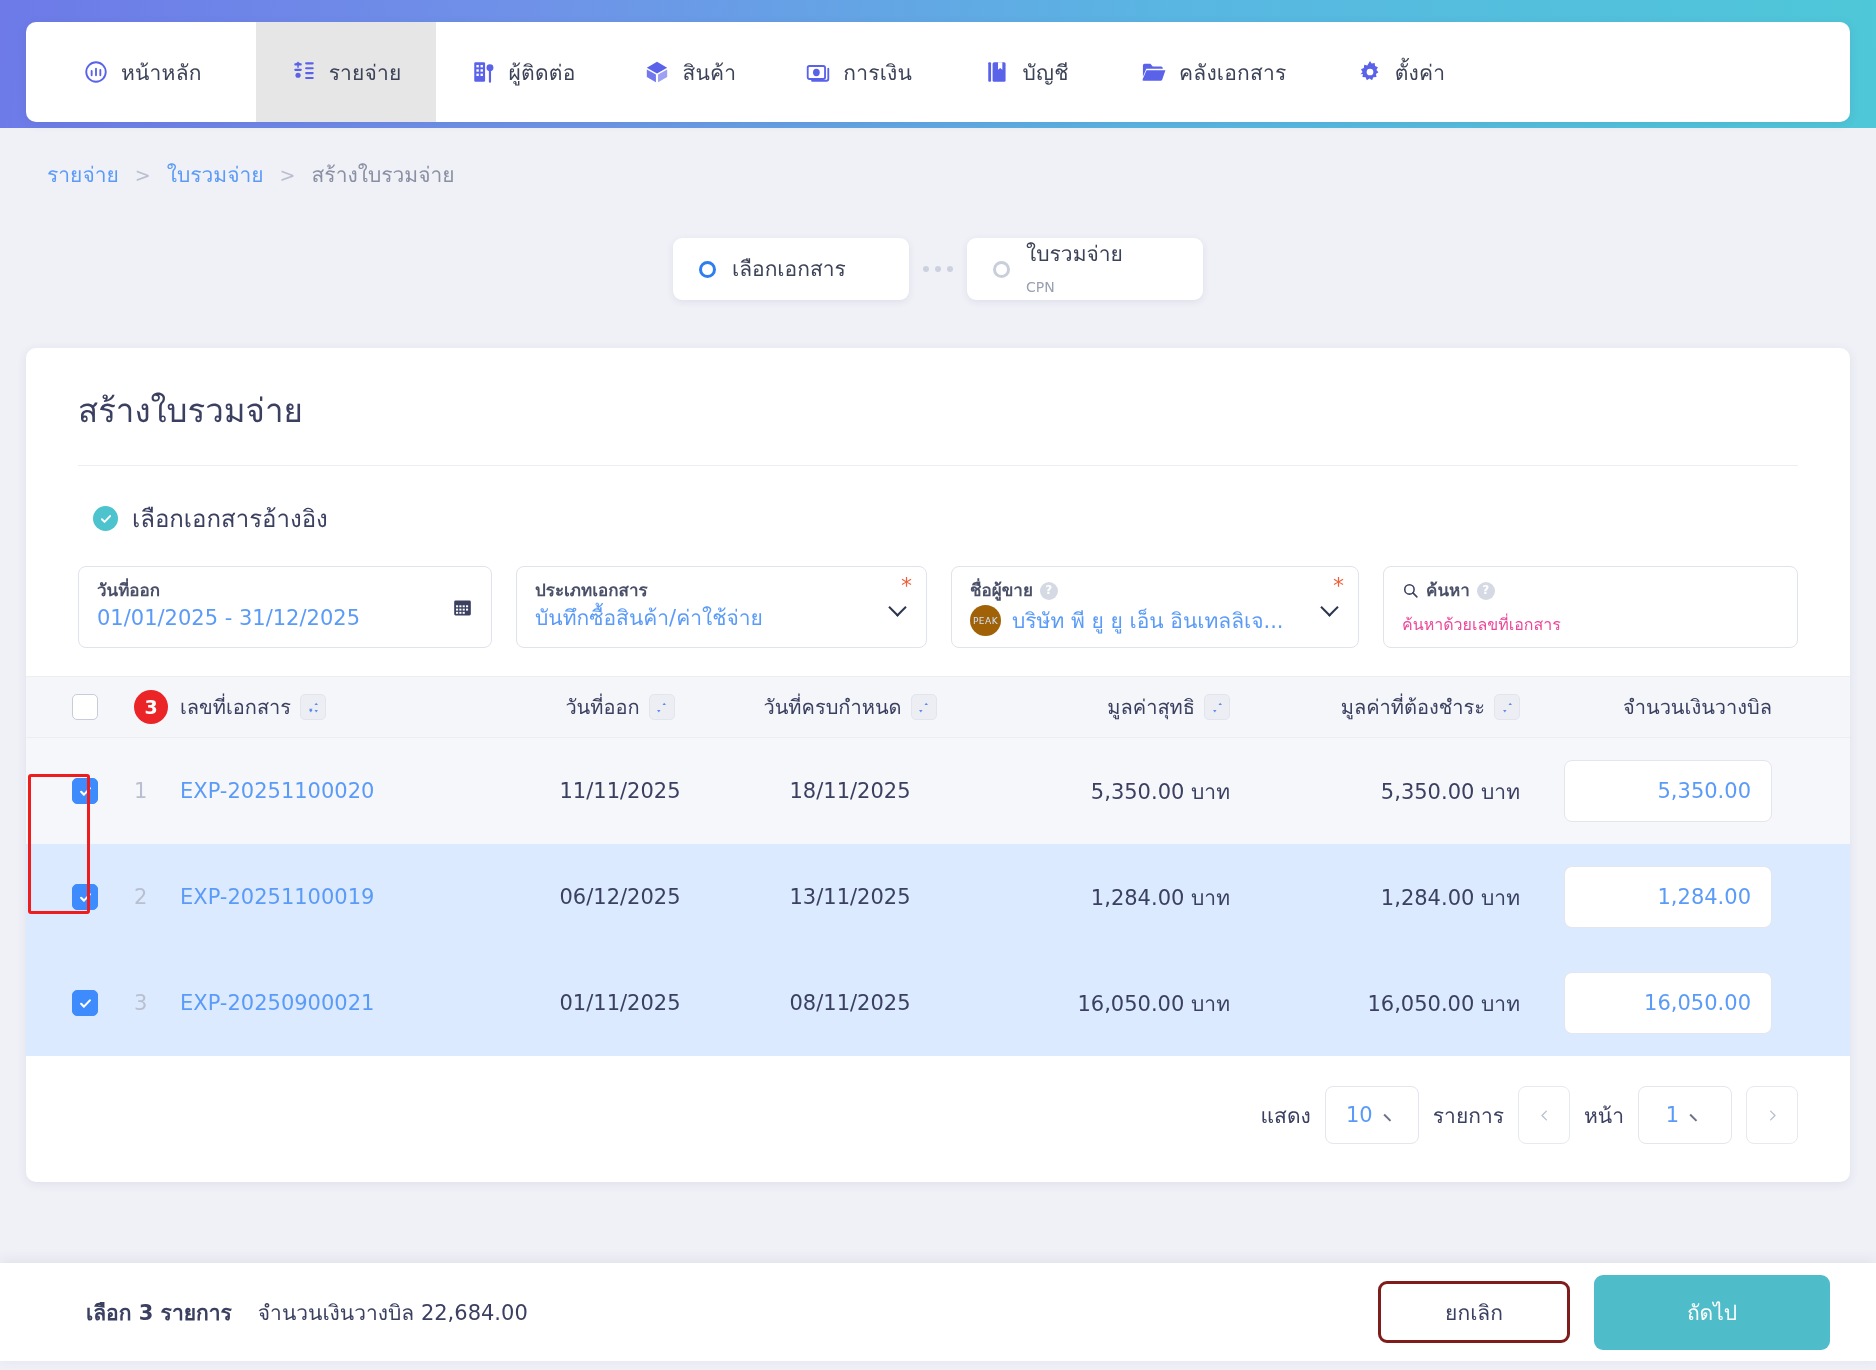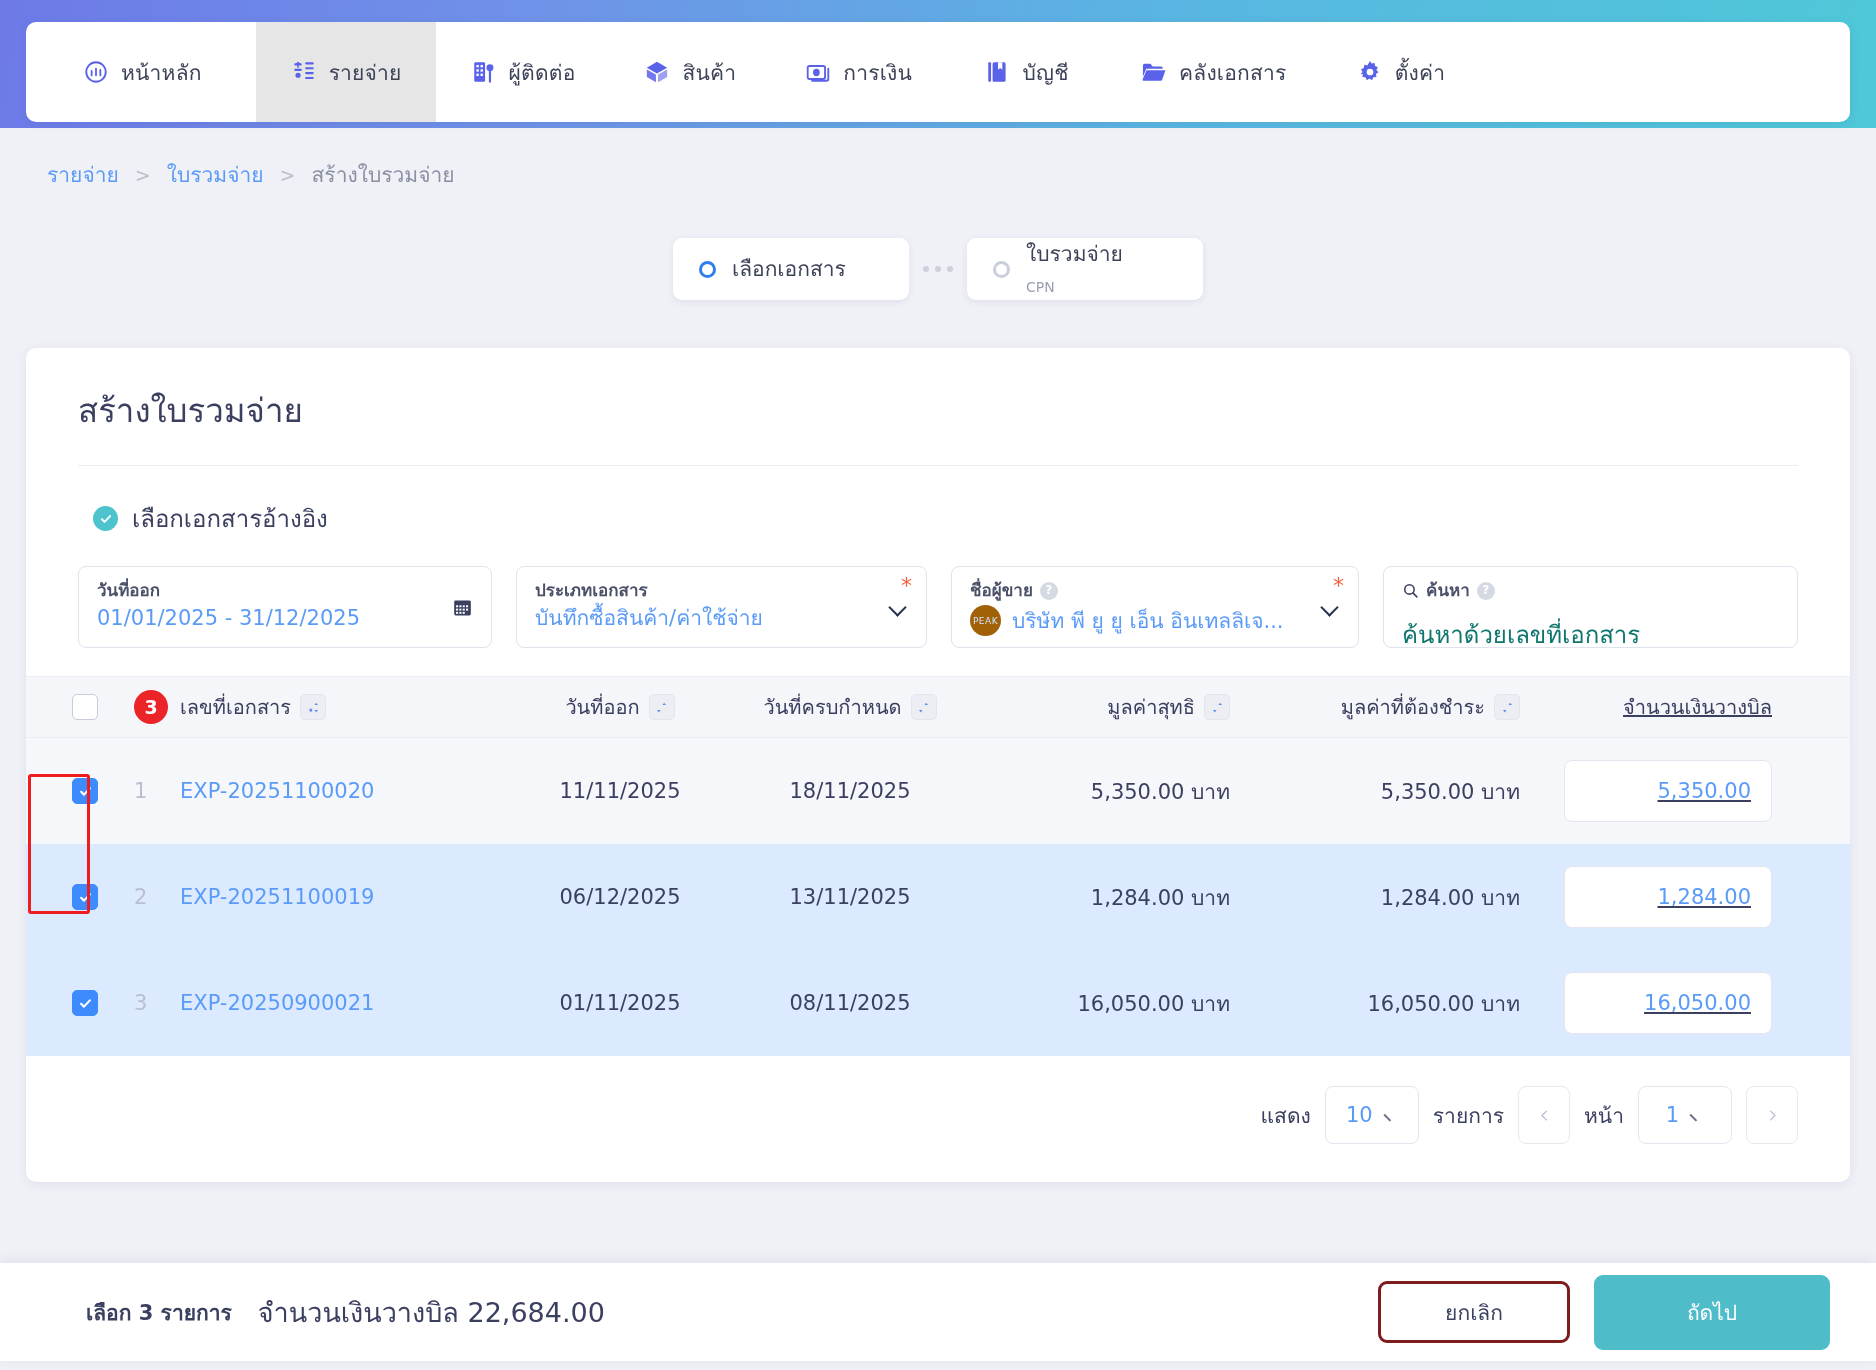--- a/index.html
+++ b/index.html
@@ -128,21 +128,21 @@
   .f-date { width: 418px; }
   .f-doctype { width: 415px; }
   .f-vendor { width: 412px; }
   .f-search { width: 419px; }
   .field-label {
     font-size: 17px; color: #4a5068; font-weight: bold;
     display: flex; align-items: center; gap: 7px;
     line-height: 1.25;
   }
   .field-value { font-size: 21px; color: #5b9bf8; margin-top: 5px; line-height: 1.2; }
-  .field-placeholder { font-size: 24px; color: #0f766e; margin-top: 20px; line-height: 1.2; }
+  .field-placeholder { font-size: 16px; color: #ec4899; margin-top: 14px; line-height: 1.2; }
   .req-star { position: absolute; top: 8px; right: 14px; color: #ef5f3c; font-size: 22px; line-height: 1; }
   .field-icon-right { position: absolute; right: 18px; top: 30px; color: #3b4061; }
   .chev { position: absolute; right: 18px; top: 34px; width: 17px; height: 10px; }
   .chev::before {
     content: ""; position: absolute; left: 0; top: 0;
     width: 11px; height: 11px;
     border-right: 2.4px solid #2b3450; border-bottom: 2.4px solid #2b3450;
     transform: rotate(45deg);
   }
   .help-dot {
@@ -180,21 +180,21 @@
   .col-due    { width: 240px; flex: 0 0 auto; text-align: center; }
   .col-net    { width: 260px; flex: 0 0 auto; text-align: right; }
   .col-pay    { width: 290px; flex: 0 0 auto; text-align: right; }
   .col-bill   { width: 276px; flex: 0 0 auto; text-align: right; padding-right: 24px; }
 
   .th-inner { display: inline-flex; align-items: center; gap: 9px; }
   .col-issue .th-inner, .col-due .th-inner { justify-content: center; }
   .col-net .th-inner, .col-pay .th-inner { justify-content: flex-end; }
   .col-issue, .col-due { display: flex; justify-content: center; }
   .col-net, .col-pay { display: flex; justify-content: flex-end; }
-  .col-bill { display: flex; justify-content: flex-end; align-items: flex-end; text-decoration: underline; }
+  .col-bill { display: flex; justify-content: flex-end; align-items: flex-end; }
 
   .sort-btn {
     width: 26px; height: 26px; border-radius: 5px;
     background: #eceef4; border: 1px solid #e2e5ee;
     display: inline-flex; align-items: center; justify-content: center;
     cursor: pointer; flex: 0 0 auto;
   }
   .cbx {
     width: 26px; height: 26px; border-radius: 5px;
     border: 1.6px solid #c7ccd9; background: #fff;
@@ -263,21 +263,21 @@
   
   .bottombar {
     position: absolute; left: 0; bottom: 9px;
     width: 1876px; height: 98px;
     background: #ffffff;
     box-shadow: 0 -2px 12px rgba(60,70,120,.10);
     display: flex; align-items: center;
     padding: 0 46px 0 86px;
   }
   .bb-strong { font-size: 21px; color: #3b4061; font-weight: bold; }
-  .bb-normal { font-size: 27px; color: #3b4061; margin-left: 26px; }
+  .bb-normal { font-size: 21px; color: #3b4061; margin-left: 26px; }
   .bb-spacer { flex: 1 1 auto; }
   .btn-cancel {
     width: 192px; height: 62px; border-radius: 9px;
     border: 3px solid #7f1d1d; background: #fff;
     color: #3b4061; font-size: 21px;
     display: inline-flex; align-items: center; justify-content: center;
     cursor: pointer;
   }
   .btn-next {
     width: 236px; height: 75px; border-radius: 9px;

